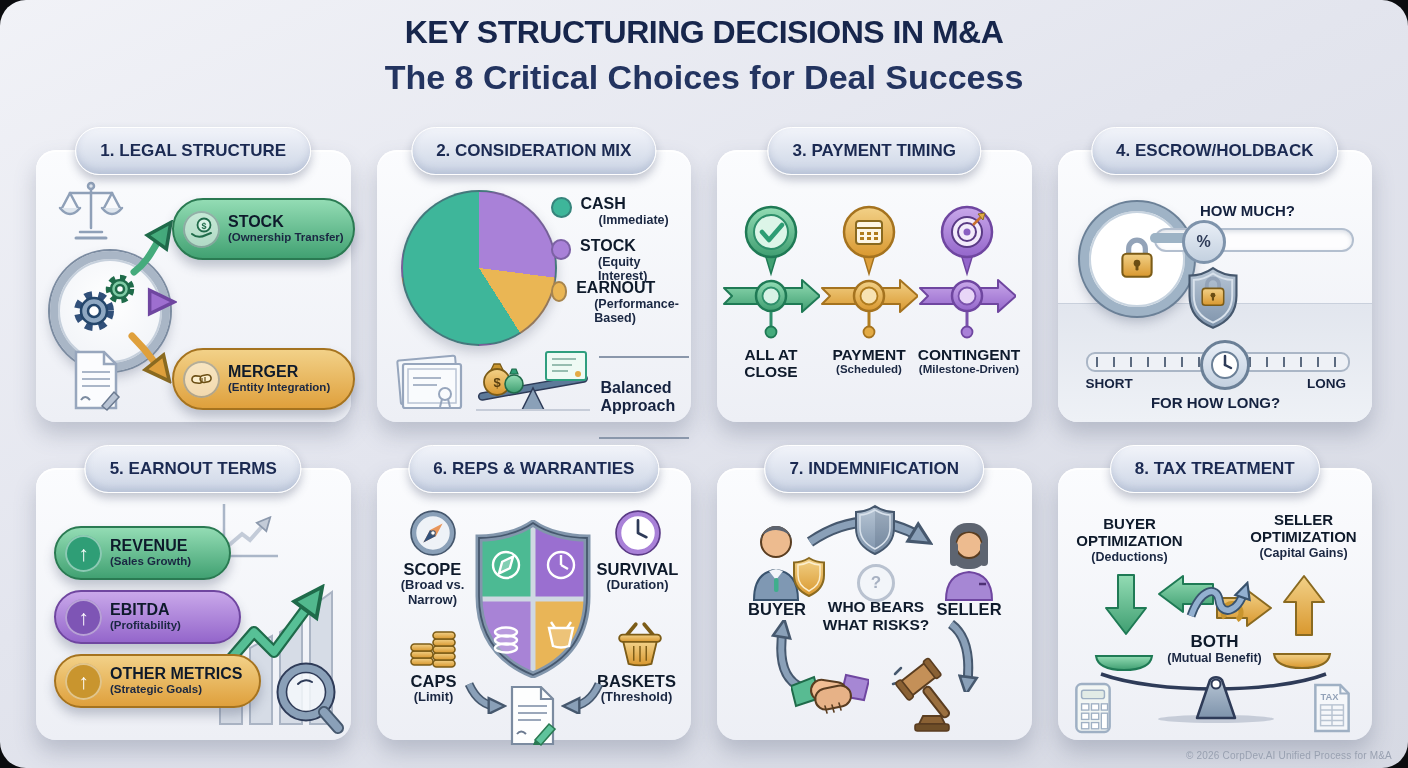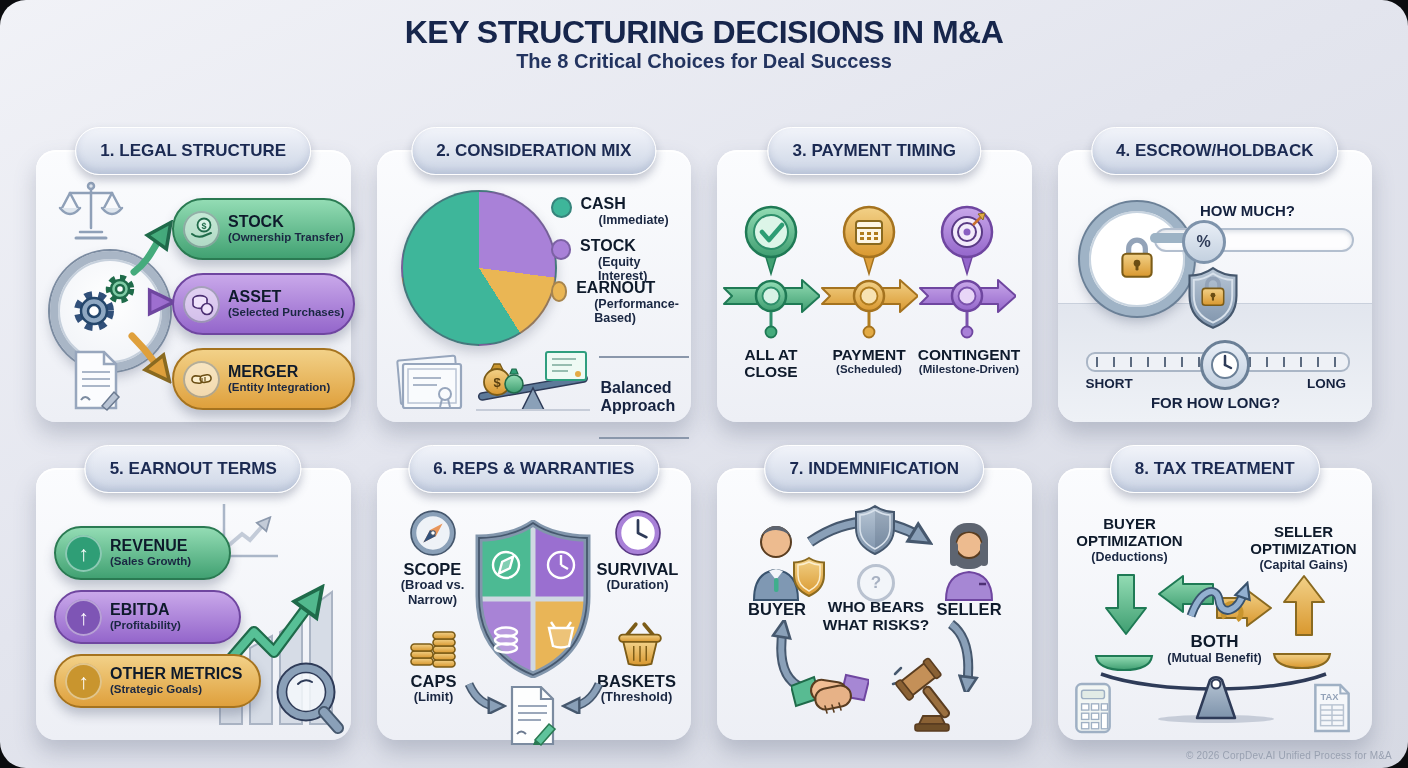--- a/index.html
+++ b/index.html
@@ -1,20 +1,20 @@
 <!DOCTYPE html>
 <html><head>
 <meta charset="utf-8">
 <style>
   html,body{margin:0;padding:0;background:#0b0c0f;font-family:"Liberation Sans",sans-serif;}
   .frame{position:relative;width:1408px;height:768px;border-radius:26px;overflow:hidden;
          background:linear-gradient(155deg,#f1f2f7 0%,#e3e5ee 45%,#d6d9e3 100%);}
   .hd{position:absolute;top:16px;left:0;width:100%;text-align:center;}
   .t1{font-size:32px;font-weight:800;color:#17264c;letter-spacing:-0.5px;line-height:1.05;}
-  .t2{font-size:20px;font-weight:600;color:#233460;margin-top:0;text-align:center;}
+  .t2{font-size:34px;font-weight:600;color:#233460;margin-top:8px;text-align:center;}
   .grid{position:absolute;left:36px;right:36px;top:150px;display:grid;
         grid-template-columns:repeat(4,1fr);column-gap:26px;row-gap:46px;}
   .card{position:relative;height:272px;border-radius:20px;
         background:linear-gradient(180deg,#fbfcfe,#edeff5);
         box-shadow:0 12px 22px rgba(80,90,115,.28), 0 2px 0 rgba(255,255,255,.9) inset;}
   .bd{position:absolute;inset:0;}
   .abs{position:absolute;}
   .ppill{position:absolute;top:-23px;left:50%;transform:translateX(-50%);height:46px;
          display:flex;align-items:center;padding:0 24px;border-radius:26px;
          background:linear-gradient(180deg,#f2f4fa,#ccd5e5);border:1px solid #ffffff;
@@ -196,35 +196,20 @@
                 <circle cx="15" cy="9" r="6.5" fill="#d9f2e6" stroke="#1f6b4a" stroke-width="1.8"></circle>
                 <text x="15" y="12.5" text-anchor="middle" font-size="9" font-weight="bold" fill="#1f6b4a">$</text>
                 <path d="M3,18 q6,5 14,1 l5,-2" fill="none" stroke="#1f6b4a" stroke-width="2" stroke-linecap="round"></path>
               </svg>
           </span>
           <span>
               <b>STOCK</b>
               <i>(Ownership Transfer)</i>
             </span>
         </div>
-        <div class="opt p" style="left:136px;top:123px;width:164px;height:58px;">
-          <span class="ic">
-            <svg width="26" height="26" viewBox="0 0 26 26">
-                <g fill="#efe2fb" stroke="#4c2f73" stroke-width="1.6">
-                  <ellipse cx="11" cy="8" rx="7" ry="3.4"></ellipse>
-                  <path d="M4,8 v6 a7,3.4 0 0 0 14,0 v-6"></path>
-                  <circle cx="18" cy="18" r="5.5"></circle>
-                </g>
-              </svg>
-          </span>
-          <span>
-              <b>ASSET</b>
-              <i>(Selected Purchases)</i>
-            </span>
-        </div>
         <div class="opt o" style="left:136px;top:198px;width:164px;height:58px;">
           <span class="ic">
             <svg width="28" height="26" viewBox="0 0 28 26">
                 <g stroke="#6b4e14" stroke-width="1.6" fill="#fbeecd">
                   <rect x="4" y="10" width="11" height="7" rx="3.5" transform="rotate(6 9 13)"></rect>
                   <rect x="12" y="9" width="11" height="7" rx="3.5" transform="rotate(-10 18 12)"></rect>
                 </g>
                 <line x1="14" y1="12" x2="14" y2="16" stroke="#6b4e14" stroke-width="1.2"></line>
                 <line x1="17" y1="11" x2="17" y2="15" stroke="#6b4e14" stroke-width="1.2"></line>
               </svg>
@@ -642,21 +627,21 @@
 
     <section class="card">
       <div class="ppill">
           <span>8. TAX TREATMENT</span>
         </div>
       <div class="bd">
         <div class="p8b" style="left:10px;top:48px;width:124px;">
           <b>BUYER OPTIMIZATION</b>
             <i>(Deductions)</i>
         </div>
-        <div class="p8b" style="left:184px;top:56px;width:124px;text-align:center;">
+        <div class="p8b" style="left:184px;top:44px;width:124px;text-align:center;">
           <b>SELLER OPTIMIZATION</b>
             <i>(Capital Gains)</i>
         </div>
         <svg class="abs" style="left:46px;top:106px" width="44" height="62" viewBox="0 0 44 62">
           <polygon points="14,1 30,1 30,34 42,34 22,60 2,34 14,34" fill="url(#gGreen)" stroke="#1f7a55" stroke-width="2" stroke-linejoin="round"></polygon>
         </svg>
         <svg class="abs" style="left:224px;top:106px" width="44" height="62" viewBox="0 0 44 62">
           <polygon points="22,2 42,28 30,28 30,61 14,61 14,28 2,28" fill="url(#gGold)" stroke="#8a6a20" stroke-width="2" stroke-linejoin="round"></polygon>
         </svg>
         <svg class="abs" style="left:97px;top:104px" width="120" height="58" viewBox="0 0 120 58">

